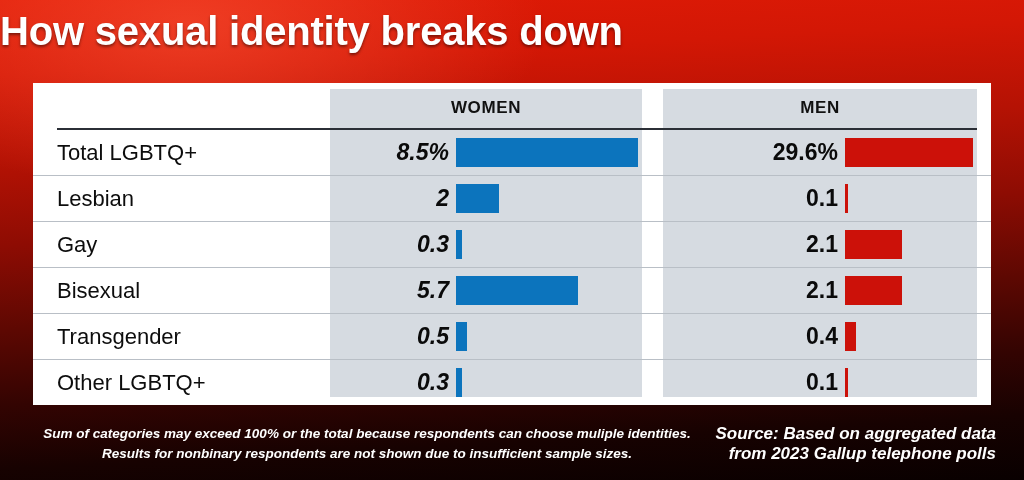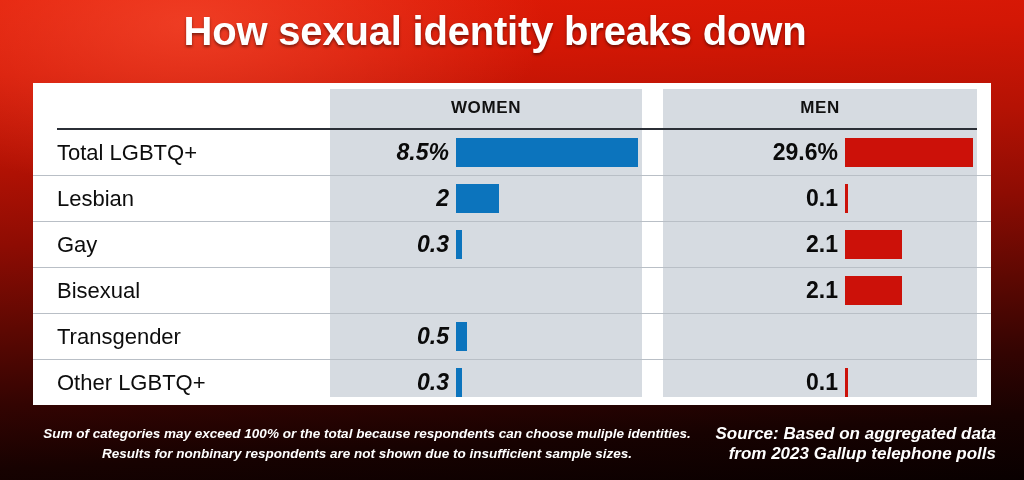--- a/index.html
+++ b/index.html
@@ -39,21 +39,20 @@
     width: 620px; height: 320px;
     background: radial-gradient(ellipse at 40% 45%, rgba(255,90,60,0.55) 0%, rgba(255,60,30,0.0) 68%);
     pointer-events: none;
   }
 
   
   .title {
     position: absolute;
     left: 0; top: 9px;
     width: 990px;
-    text-align: center;
     color: #ffffff;
     font-size: 40px;
     font-weight: bold;
     letter-spacing: -0.2px;
     text-shadow: 0 2px 3px rgba(0,0,0,0.45);
     z-index: 5;
   }
 
   
   .card {
@@ -262,33 +261,45 @@
             </div>
             <div class="cellgroup men">
               <div class="value">2.1</div>
               <div class="barwrap">
                 <div class="bar red" style="width: 57.1915px; background: rgb(204, 17, 9);"></div>
               </div>
             </div>
           </div>
           <div class="row">
             <div class="row-label">Bisexual</div>
+            <div class="cellgroup women">
+              <div class="value">5.7</div>
+              <div class="barwrap">
+                <div class="bar blue" style="width: 122.047px; background: rgb(12, 116, 189);"></div>
+              </div>
+            </div>
             <div class="cellgroup men">
               <div class="value">2.1</div>
               <div class="barwrap">
                 <div class="bar red" style="width: 57.1915px; background: rgb(204, 17, 9);"></div>
               </div>
             </div>
           </div>
           <div class="row">
             <div class="row-label">Transgender</div>
             <div class="cellgroup women">
               <div class="value">0.5</div>
               <div class="barwrap">
                 <div class="bar blue" style="width: 10.7059px; background: rgb(12, 116, 189);"></div>
+              </div>
+            </div>
+            <div class="cellgroup men">
+              <div class="value">0.4</div>
+              <div class="barwrap">
+                <div class="bar red" style="width: 10.8936px; background: rgb(204, 17, 9);"></div>
               </div>
             </div>
           </div>
           <div class="row">
             <div class="row-label">Other LGBTQ+</div>
             <div class="cellgroup women">
               <div class="value">0.3</div>
               <div class="barwrap">
                 <div class="bar blue" style="width: 6.42353px; background: rgb(12, 116, 189);"></div>
               </div>

